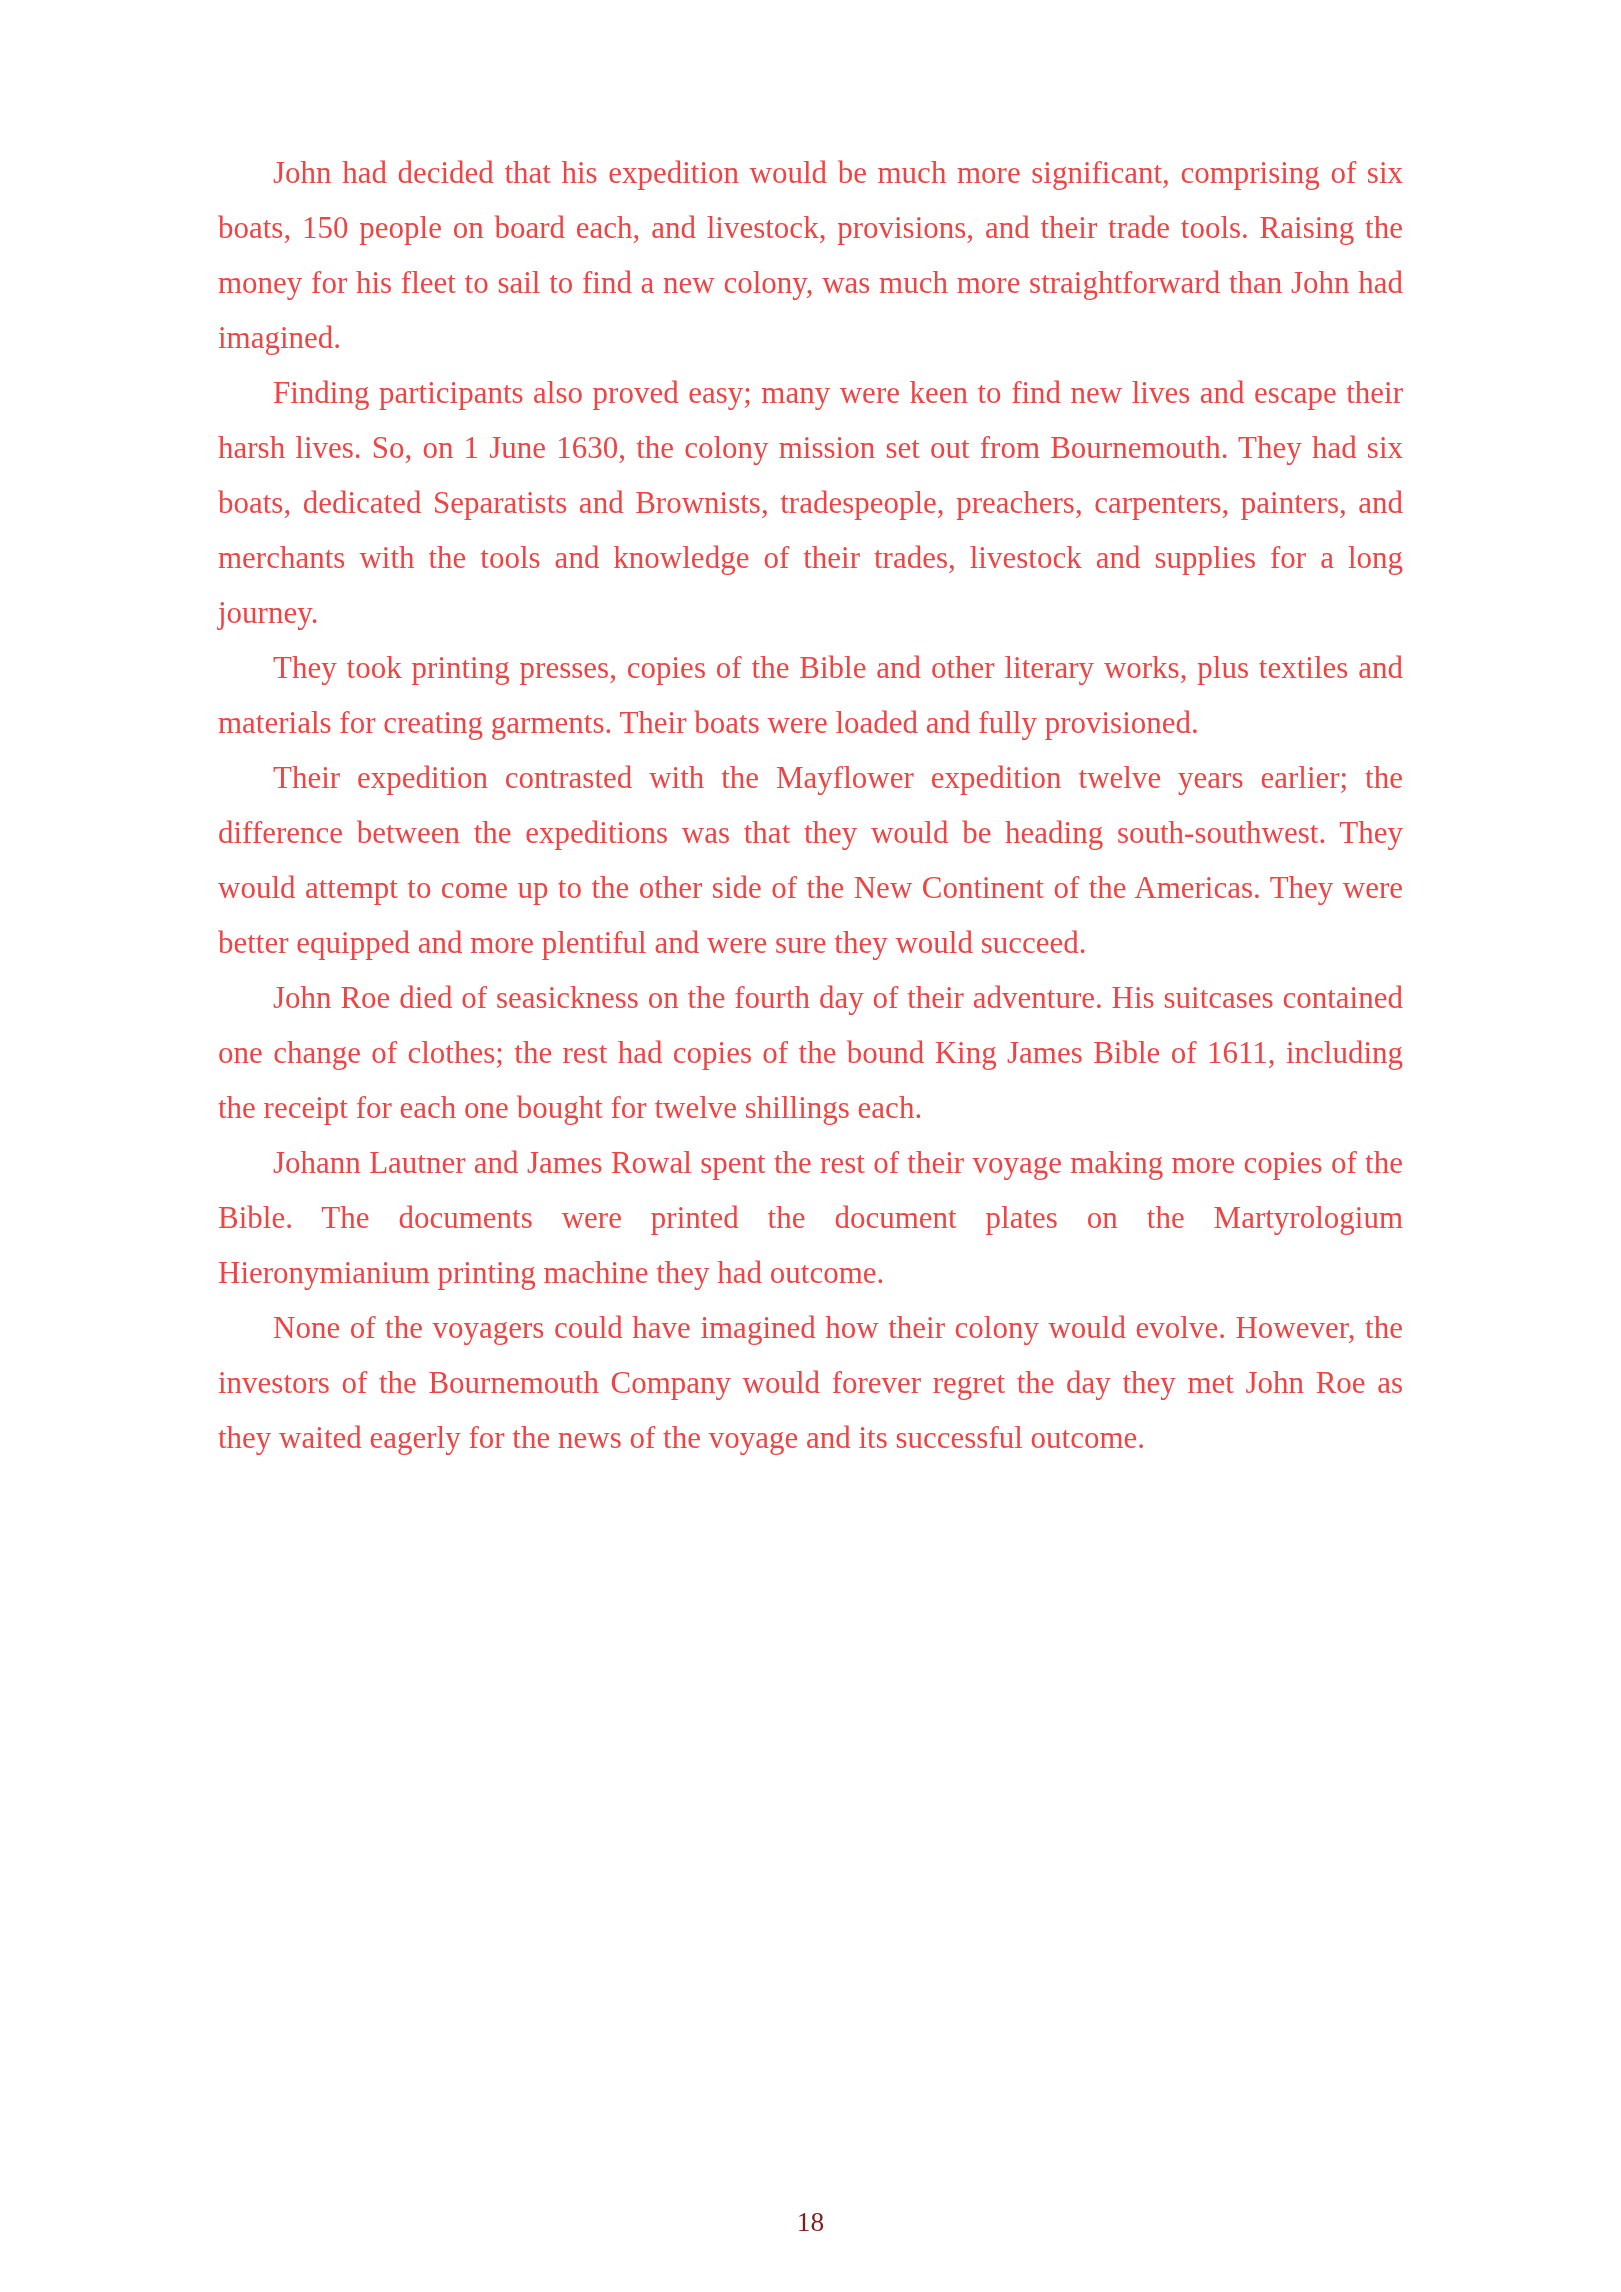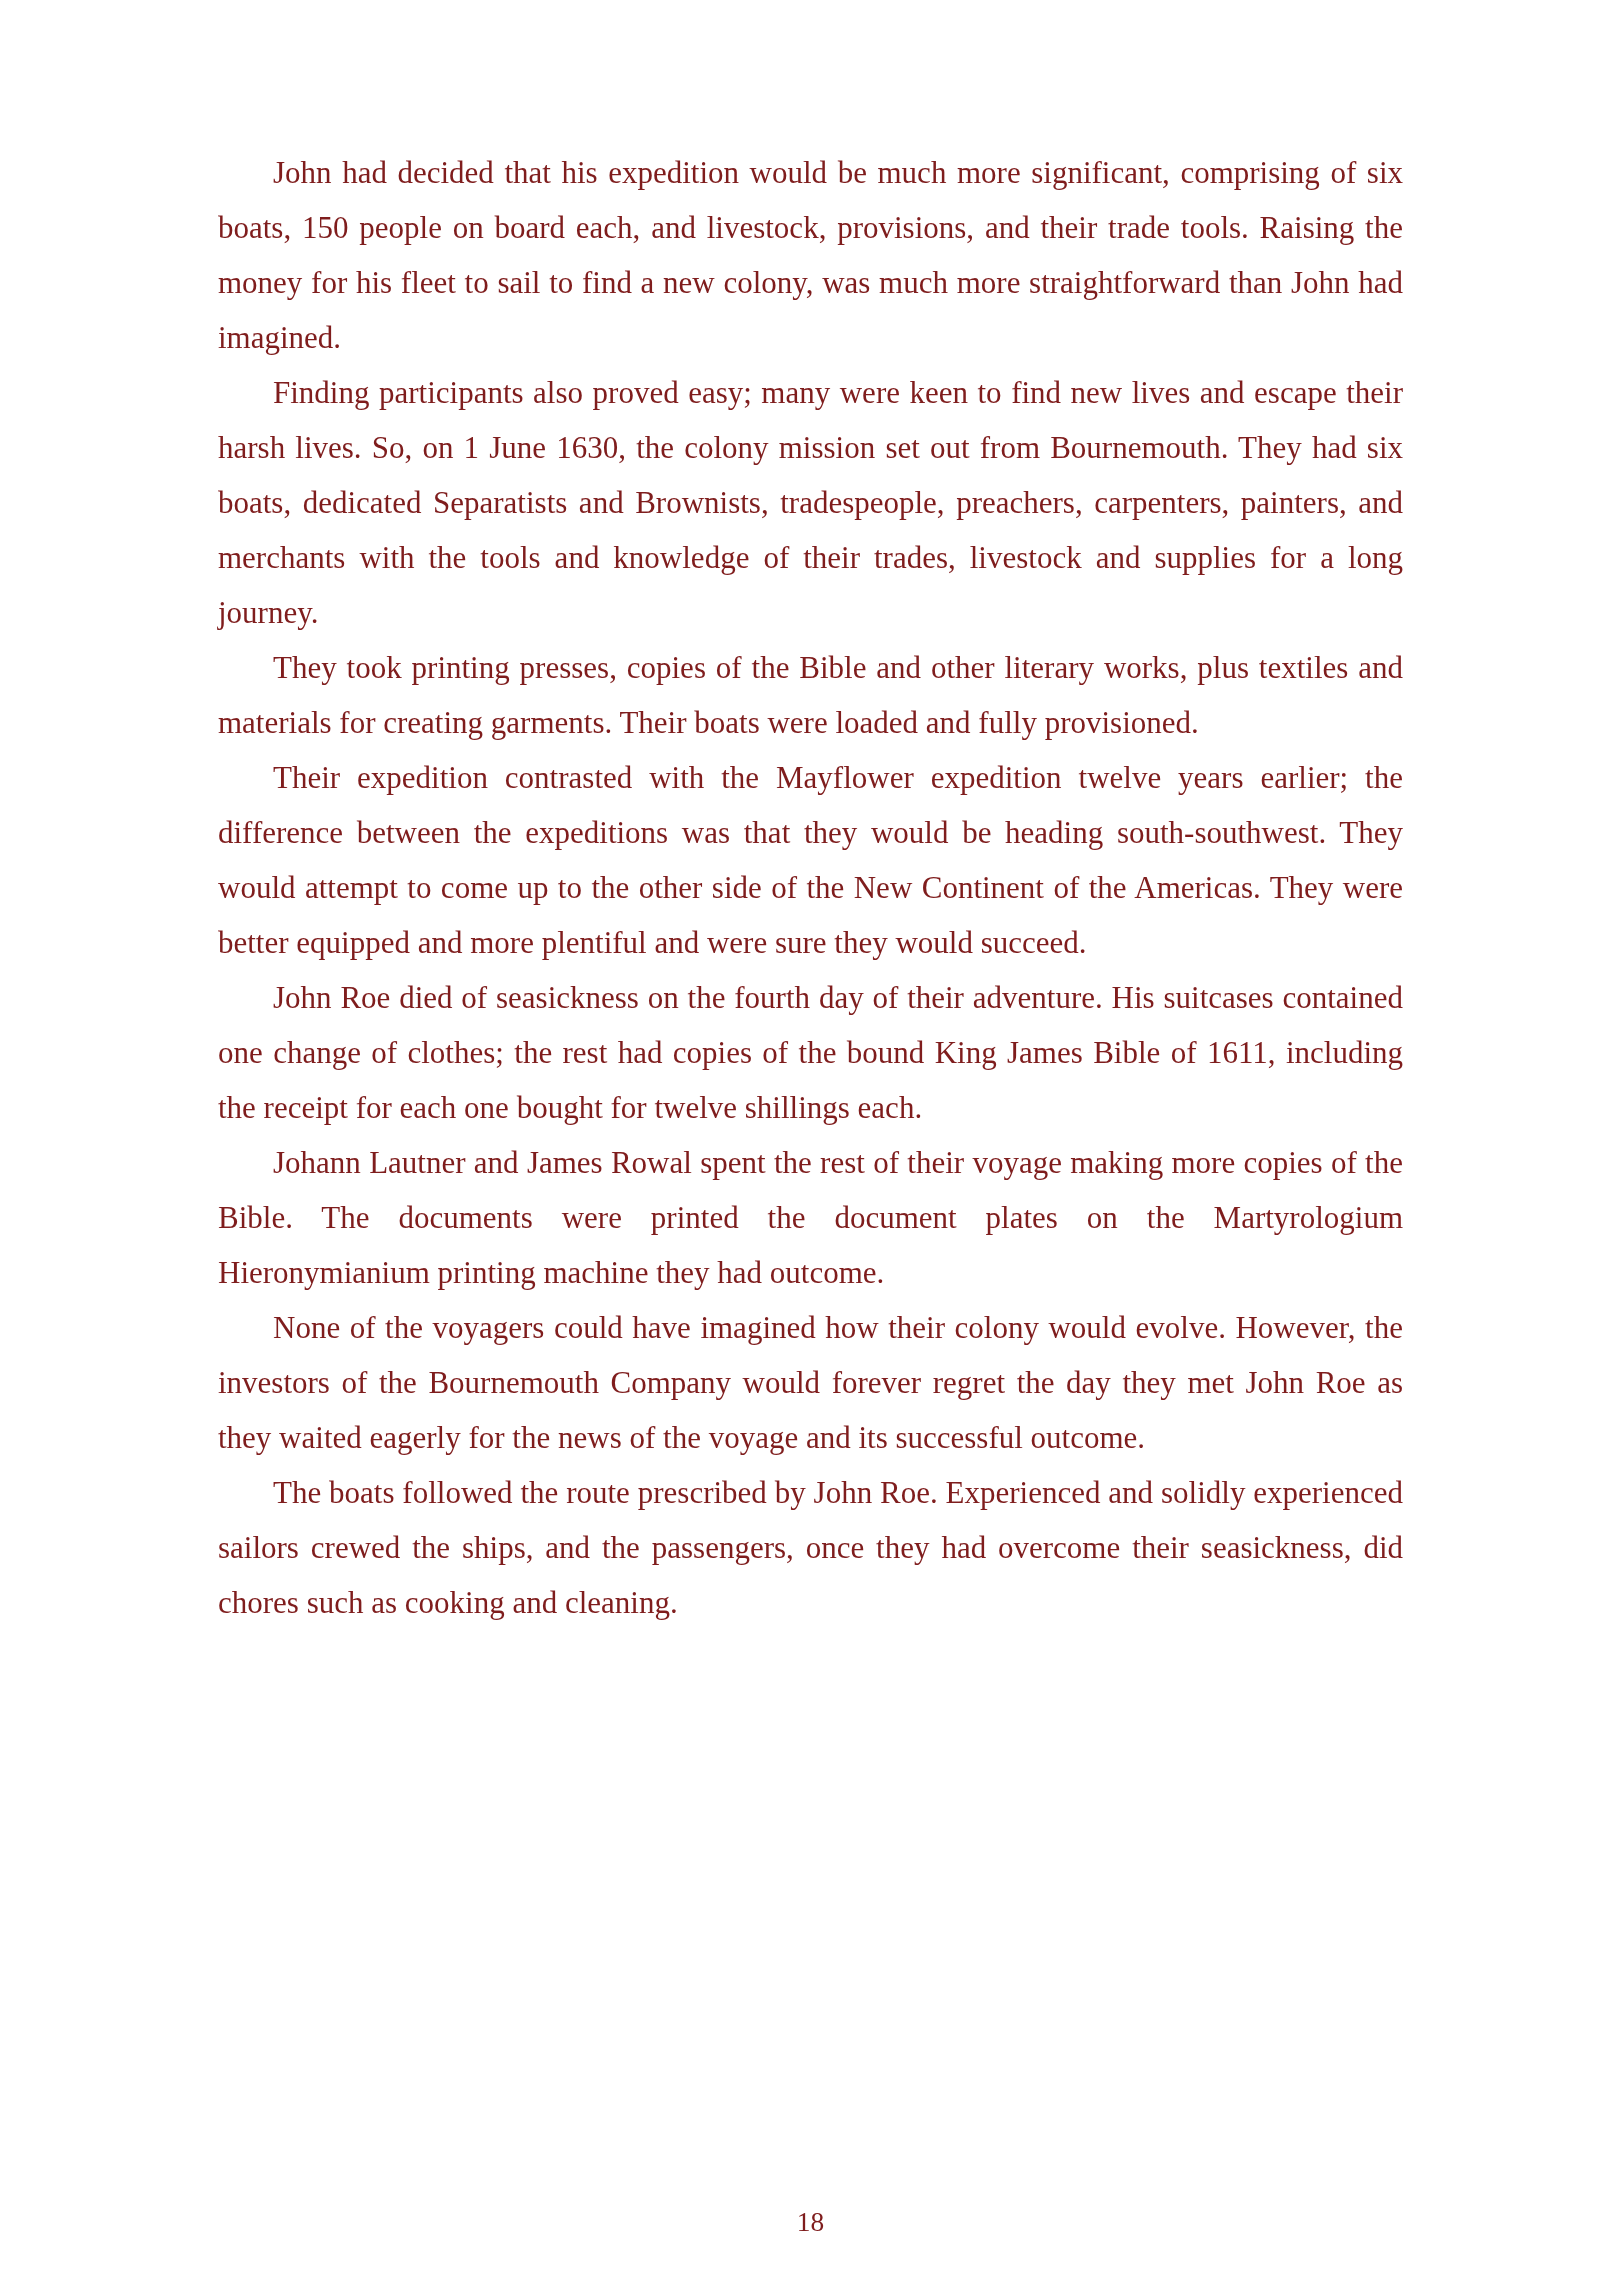--- a/index.html
+++ b/index.html
@@ -23,21 +23,21 @@
     background: #ffffff;
     padding: 145px 218px 0px 218px;
     position: relative;
   }
   .body-text {
     font-size: 31px;
     line-height: 55px;
     text-align: justify;
     text-justify: inter-word;
     hyphens: none;
-    color: #7f1d1d;
+    color: #ef4444;
   }
   .body-text p {
     margin: 0;
     text-indent: 55px;
   }
   .page-number {
     position: absolute;
     left: 0;
     right: 0;
     bottom: 54px;
@@ -54,19 +54,18 @@
 <div class="page">
 
   <div class="body-text">
     <p>John had decided that his expedition would be much more significant, comprising of six boats, 150 people on board each, and livestock, provisions, and their trade tools. Raising the money for his fleet to sail to find a new colony, was much more straightforward than John had imagined.</p>
     <p>Finding participants also proved easy; many were keen to find new lives and escape their harsh lives. So, on 1 June 1630, the colony mission set out from Bournemouth. They had six boats, dedicated Separatists and Brownists, tradespeople, preachers, carpenters, painters, and merchants with the tools and knowledge of their trades, livestock and supplies for a long journey.</p>
     <p>They took printing presses, copies of the Bible and other literary works, plus textiles and materials for creating garments. Their boats were loaded and fully provisioned.</p>
     <p>Their expedition contrasted with the Mayflower expedition twelve years earlier; the difference between the expeditions was that they would be heading south-southwest. They would attempt to come up to the other side of the New Continent of the Americas. They were better equipped and more plentiful and were sure they would succeed.</p>
     <p>John Roe died of seasickness on the fourth day of their adventure. His suitcases contained one change of clothes; the rest had copies of the bound King James Bible of 1611, including the receipt for each one bought for twelve shillings each.</p>
     <p>Johann Lautner and James Rowal spent the rest of their voyage making more copies of the Bible. The documents were printed the document plates on the Martyrologium Hieronymianium printing machine they had outcome.</p>
     <p>None of the voyagers could have imagined how their colony would evolve. However, the investors of the Bournemouth Company would forever regret the day they met John Roe as they waited eagerly for the news of the voyage and its successful outcome.</p>
-    <p>The boats followed the route prescribed by John Roe. Experienced and solidly experienced sailors crewed the ships, and the passengers, once they had overcome their seasickness, did chores such as cooking and cleaning.</p>
   </div>
 
   <div class="page-number">18</div>
 
 </div>
 
 
 </body></html>

